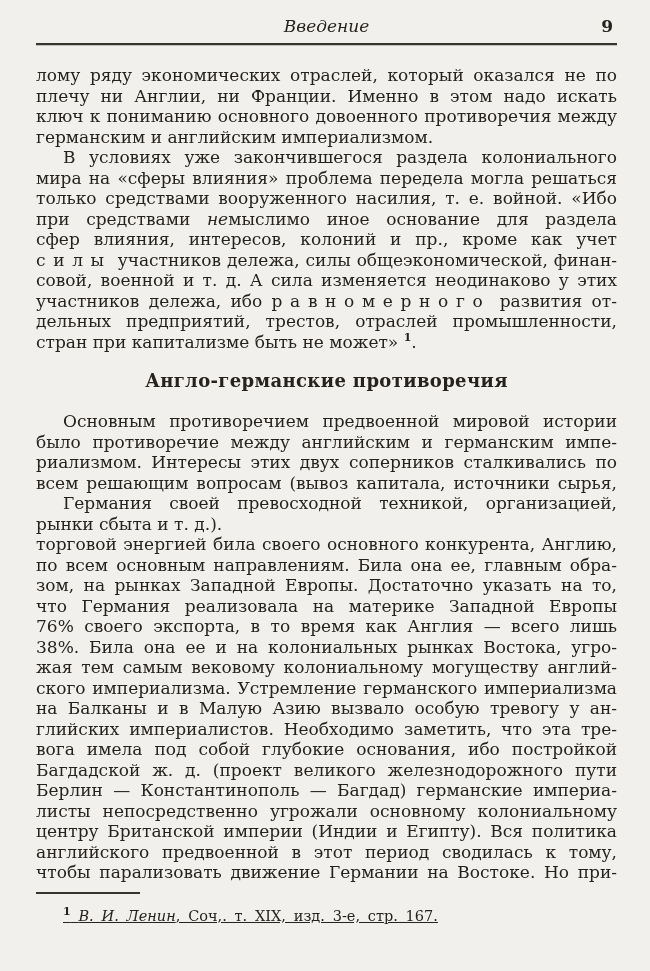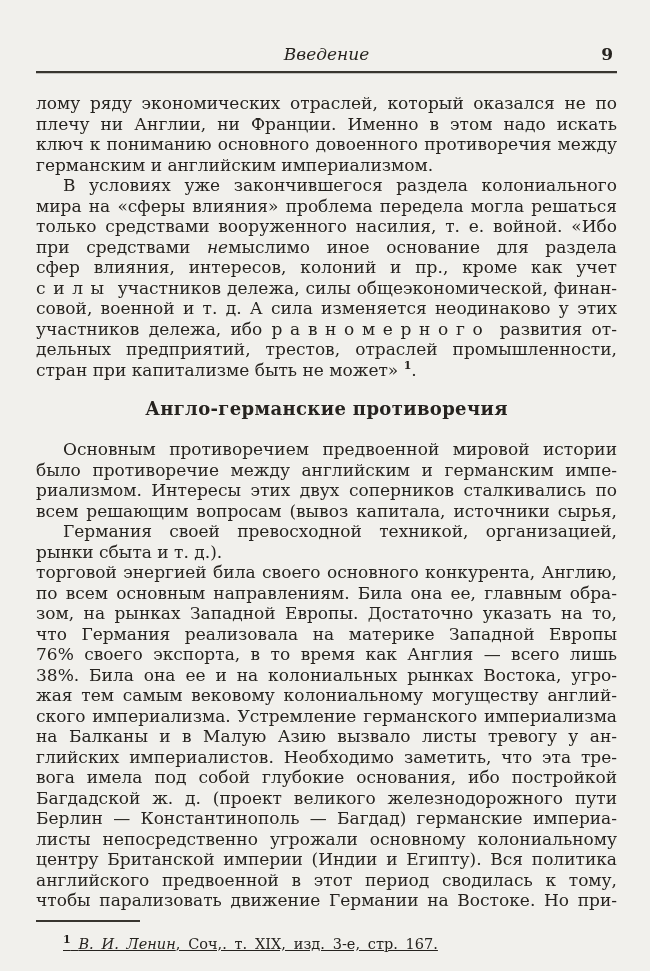--- a/index.html
+++ b/index.html
@@ -8,21 +8,21 @@
     --rule:#38352f;
   }
   html,body{margin:0;padding:0;}
   body{
     width:650px;height:971px;
     background:var(--paper);
     color:var(--ink);
     font-family:"DejaVu Serif","Liberation Serif",serif;
     overflow:hidden;
   }
-  .page{padding:44px 33px 0 36px;box-sizing:border-box;width:650px;height:971px;}
+  .page{padding:16px 33px 0 36px;box-sizing:border-box;width:650px;height:971px;}
   .running-header{position:relative;height:22px;font-size:17px;}
   .running-title{position:absolute;left:0;right:0;text-align:center;font-style:italic;}
   .page-number{position:absolute;right:4px;top:0;font-weight:bold;}
   .header-rule{height:2px;background:var(--rule);margin-top:5px;box-shadow:0 1px 0 rgba(56,53,47,.25);}
   .body-text{margin-top:20px;font-size:17px;line-height:20.5px;}
   .line{text-align:justify;text-align-last:justify;}
   .line.last{text-align-last:left;}
   .line.indent{text-indent:27px;}
   .i{font-style:italic;}
   .sp{letter-spacing:.45em;margin-top:28px;}
@@ -74,21 +74,21 @@
         <div class="line indent"><span>Германия своей превосходной техникой, организацией,</span></div>
         <div class="line last"><span>рынки сбыта и т. д.).</span></div>
         <div class="line"><span>торговой энергией била своего основного конкурента, Англию,</span></div>
         <div class="line"><span>по всем основным направлениям. Била она ее, главным обра-</span></div>
         <div class="line"><span>зом, на рынках Западной Европы. Достаточно указать на то,</span></div>
         <div class="line"><span>что Германия реализовала на материке Западной Европы</span></div>
         <div class="line"><span>76% своего экспорта, в то время как Англия — всего лишь</span></div>
         <div class="line"><span>38%. Била она ее и на колониальных рынках Востока, угро-</span></div>
         <div class="line"><span>жая тем самым вековому колониальному могуществу англий-</span></div>
         <div class="line"><span>ского империализма. Устремление германского империализма</span></div>
-        <div class="line"><span>на Балканы и в Малую Азию вызвало листы тревогу у ан-</span></div>
+        <div class="line"><span>на Балканы и в Малую Азию вызвало особую тревогу у ан-</span></div>
         <div class="line"><span>глийских империалистов. Необходимо заметить, что эта тре-</span></div>
         <div class="line"><span>вога имела под собой глубокие основания, ибо постройкой</span></div>
         <div class="line"><span>Багдадской ж. д. (проект великого железнодорожного пути</span></div>
         <div class="line"><span>Берлин — Константинополь — Багдад) германские империа-</span></div>
         <div class="line"><span>листы непосредственно угрожали основному колониальному</span></div>
         <div class="line"><span>центру Британской империи (Индии и Египту). Вся политика</span></div>
         <div class="line"><span>английского предвоенной в этот период сводилась к тому,</span></div>
         <div class="line"><span>чтобы парализовать движение Германии на Востоке. Но при-</span></div>
       </div>
   </main>

